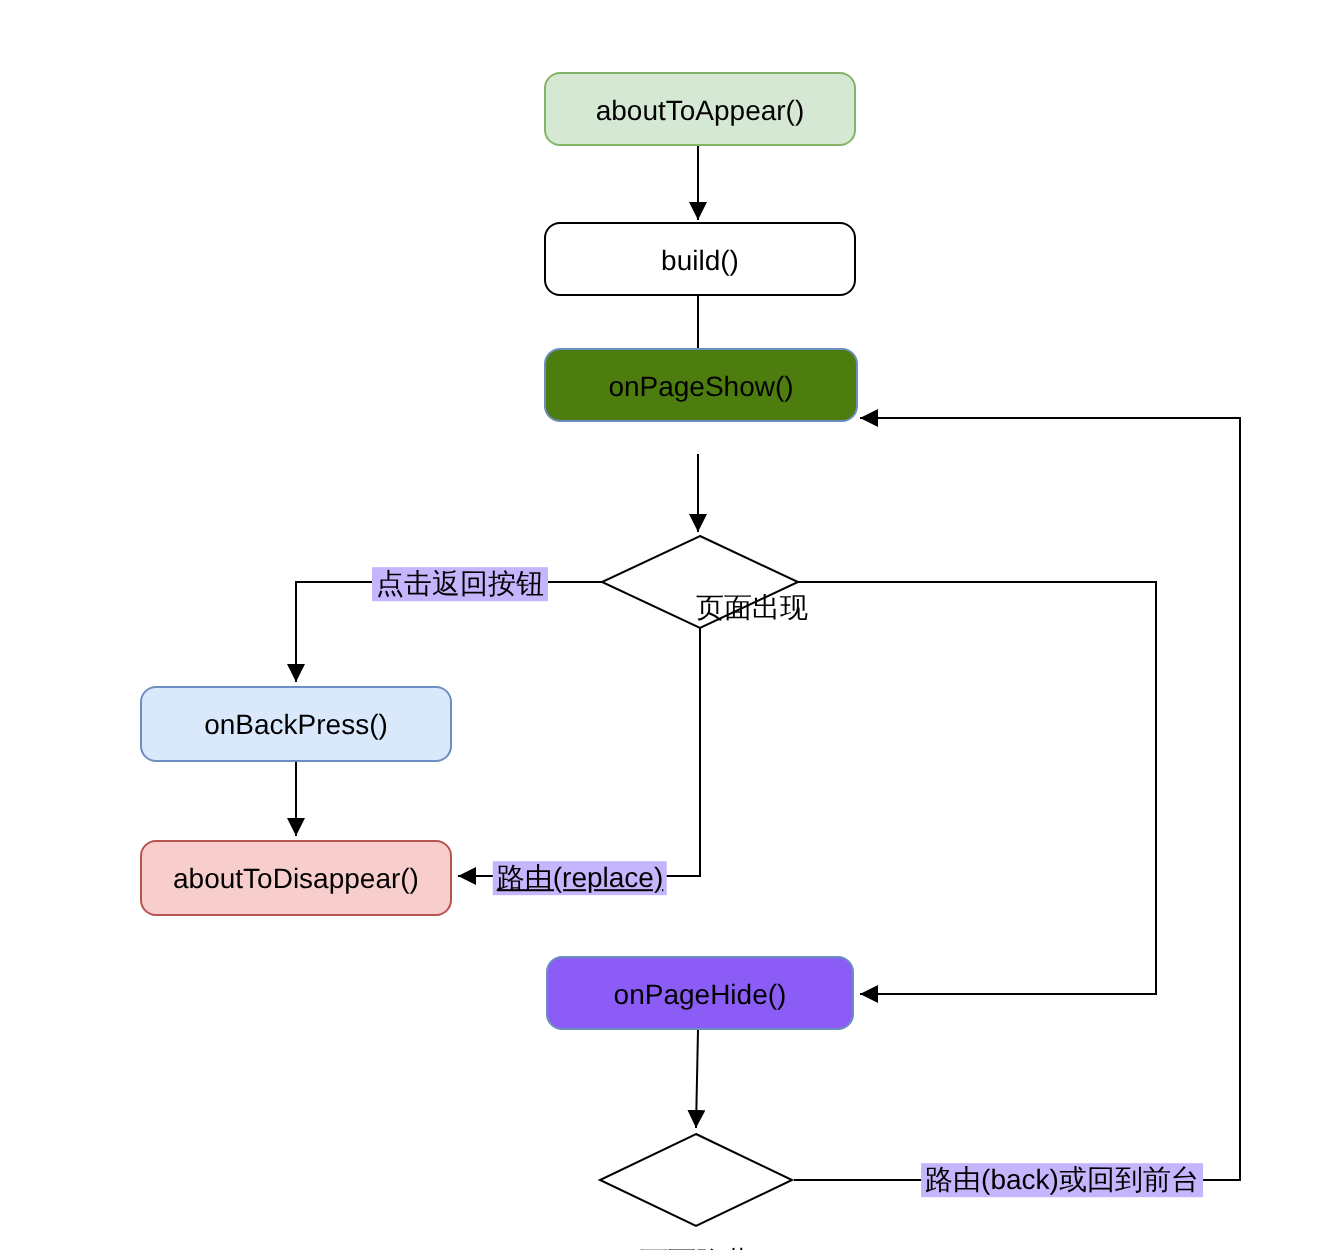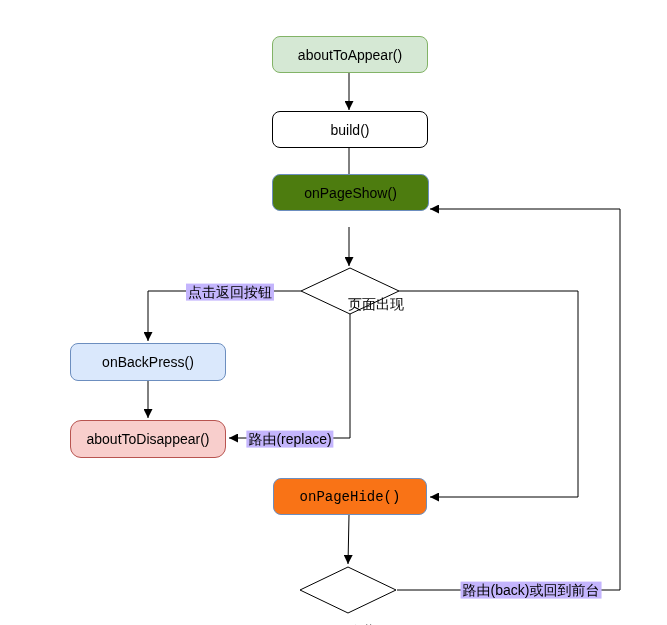--- a/index.html
+++ b/index.html
@@ -89,28 +89,28 @@
   </div>
 
   <div class="node" style="left: 272px; top: 174px; width: 157px; height: 37px; background-color: #4d7c0f; border-color: rgb(108, 142, 191);">
     <span>onPageShow()</span>
   </div>
 
   <div class="node" style="left: 70px; top: 343px; width: 156px; height: 38px; background-color: rgb(218, 232, 252); border-color: rgb(108, 142, 191);">
     <span>onBackPress()</span>
   </div>
 
-  <div class="node" style="left: 70px; top: 420px; width: 156px; height: 38px; background-color: rgb(248, 206, 204); border-color: rgb(184, 84, 80); border-radius: 11px;">
+  <div class="node" style="left: 70px; top: 420px; width: 156px; height: 38px; background-color: rgb(248, 206, 204); border-color: rgb(184, 84, 80);">
     <span>aboutToDisappear()</span>
   </div>
 
-  <div class="node" style="left: 273px; top: 478px; width: 154px; height: 37px; background-color: #f97316; border-color: rgb(108, 142, 191); font-family: Liberation Mono, monospace;">
+  <div class="node" style="left: 273px; top: 478px; width: 154px; height: 37px; background-color: #8b5cf6; border-color: rgb(108, 142, 191);">
     <span>onPageHide()</span>
   </div>
 
   <span class="diamond-label" style="left:350px; top:304px;margin-left:26px;">页面出现</span>
   <span class="diamond-label" style="left:348px; top:591px;margin-top:40px;">页面隐藏</span>
 
   <span class="edge-label" style="left:230px; top:292px;">点击返回按钮</span>
-  <span class="edge-label" style="left:290px; top:439px;">路由(replace)</span>
+  <span class="edge-label" style="left:290px; top:439px;text-decoration:underline;">路由(replace)</span>
   <span class="edge-label" style="left:514px; top:590px;margin-left:17px;">路由(back)或回到前台</span>
 
 </div>
 
 </body></html>

